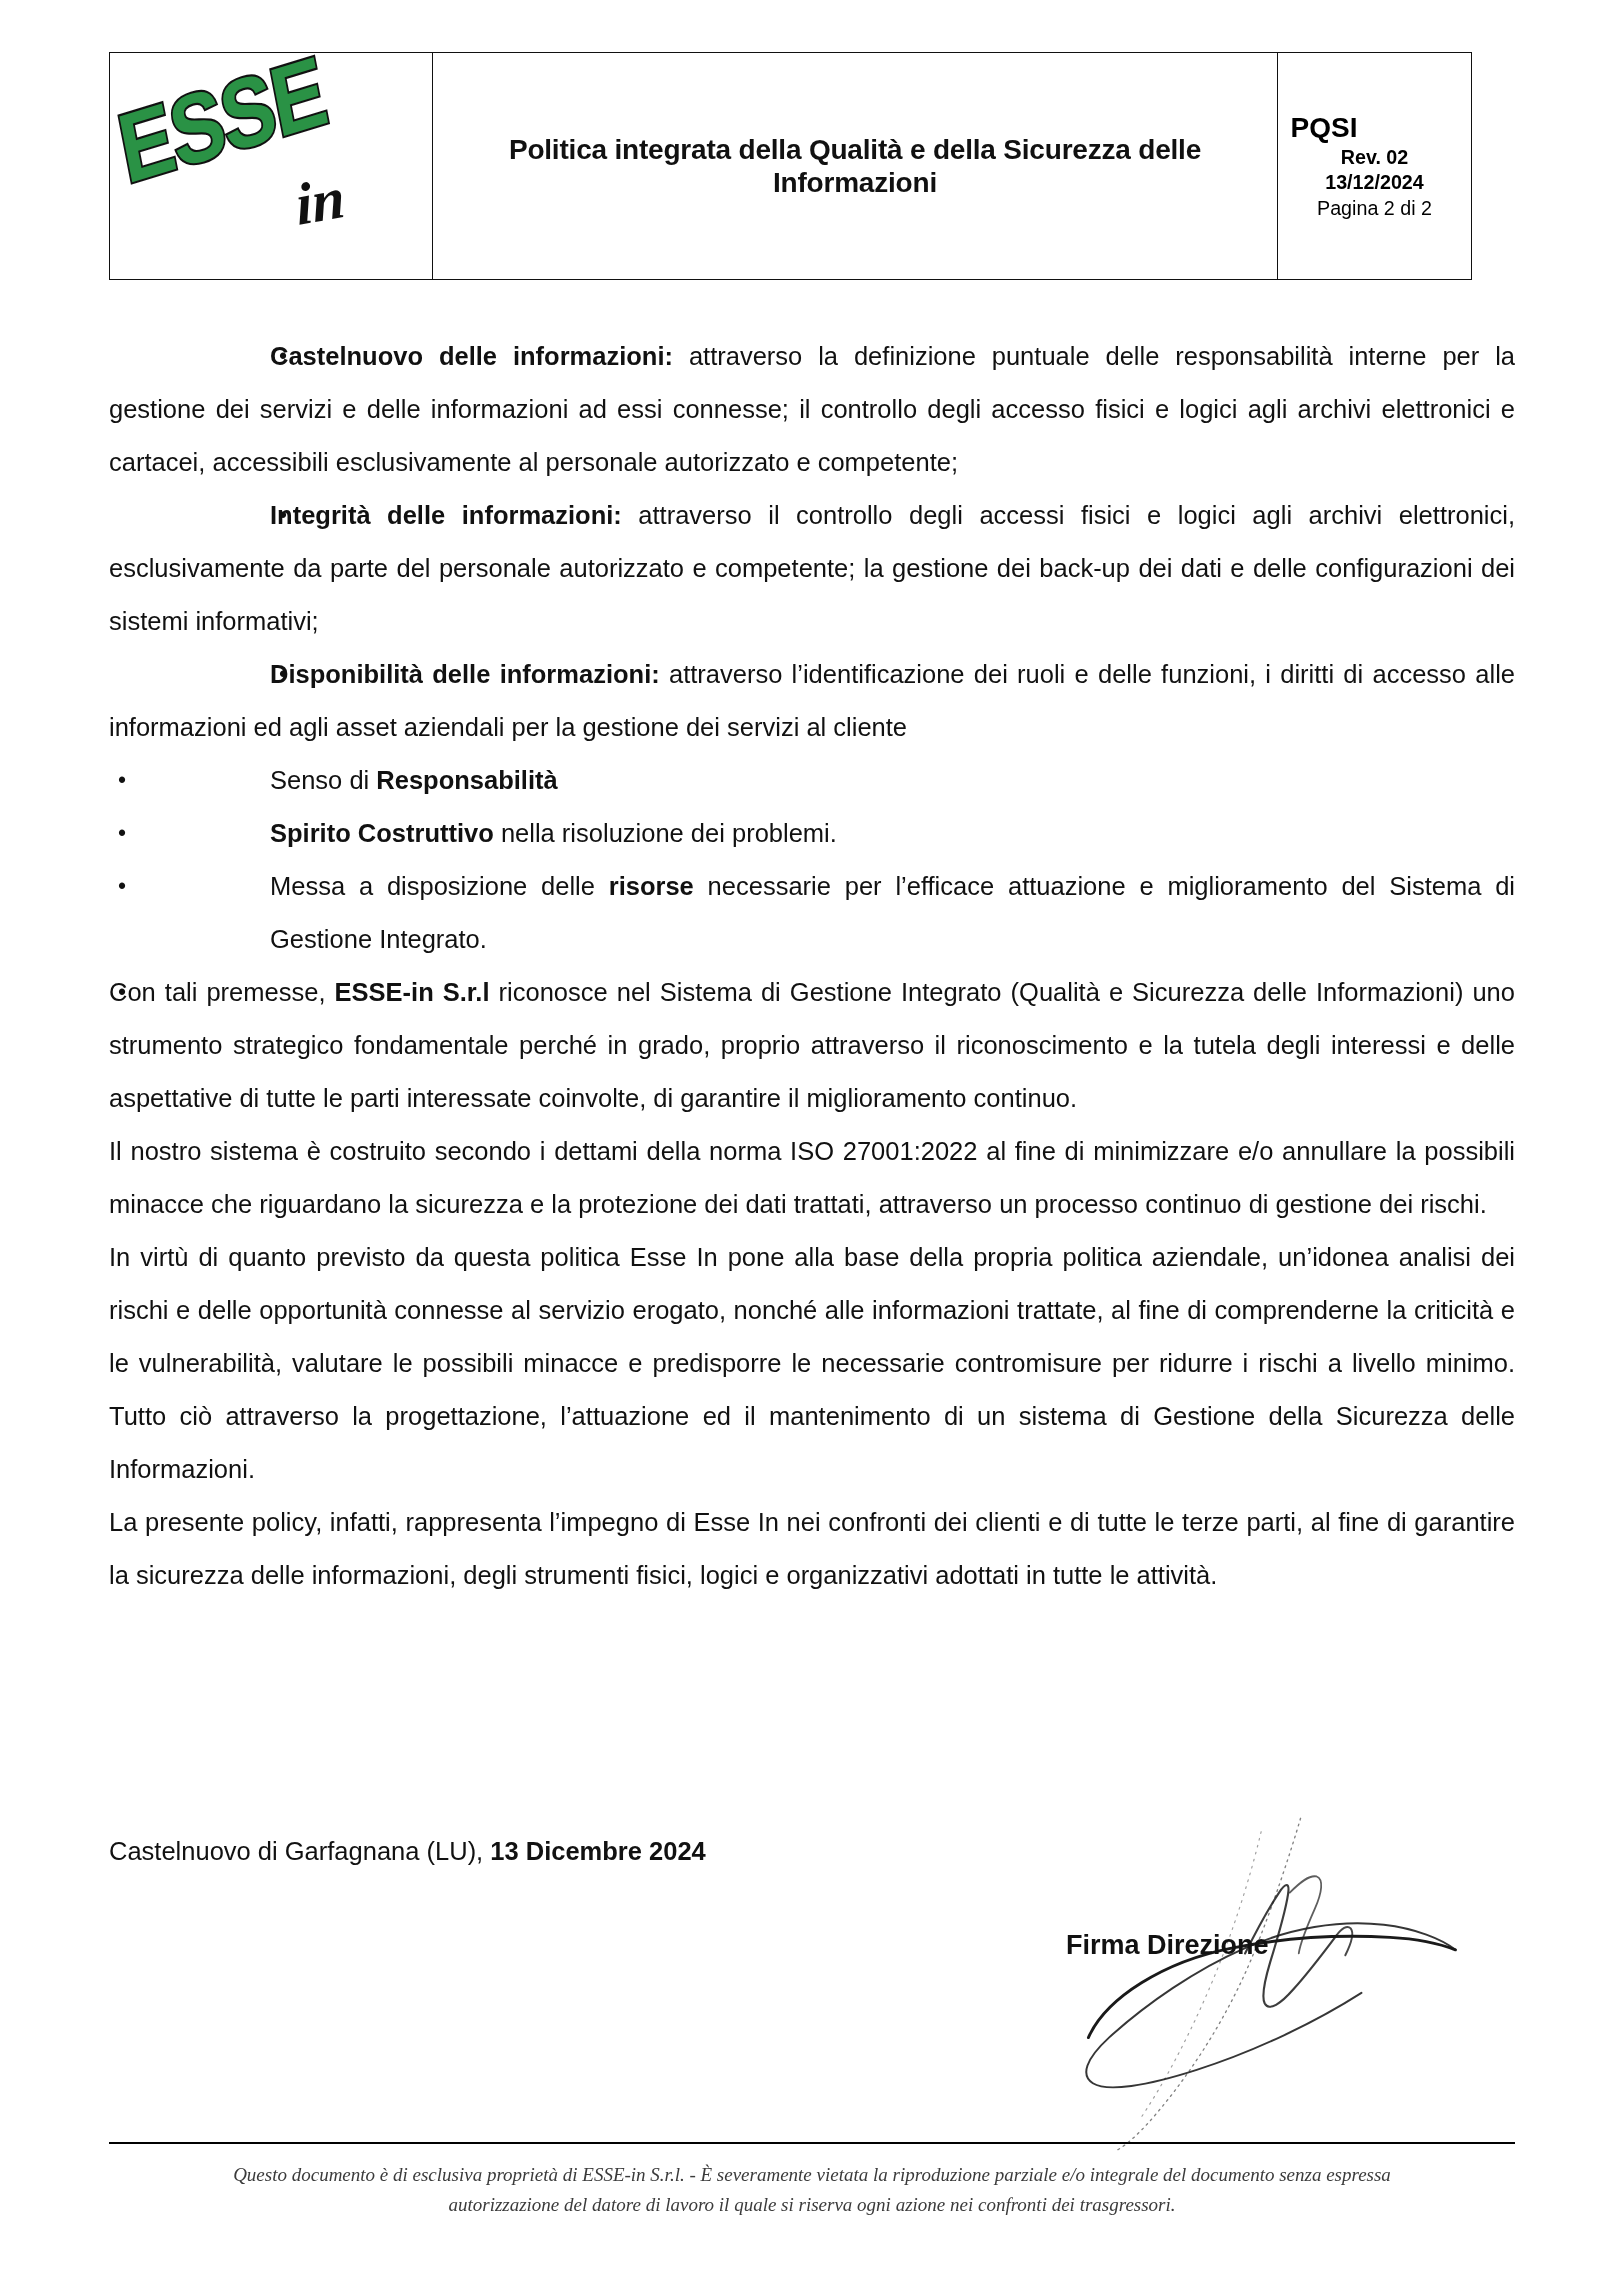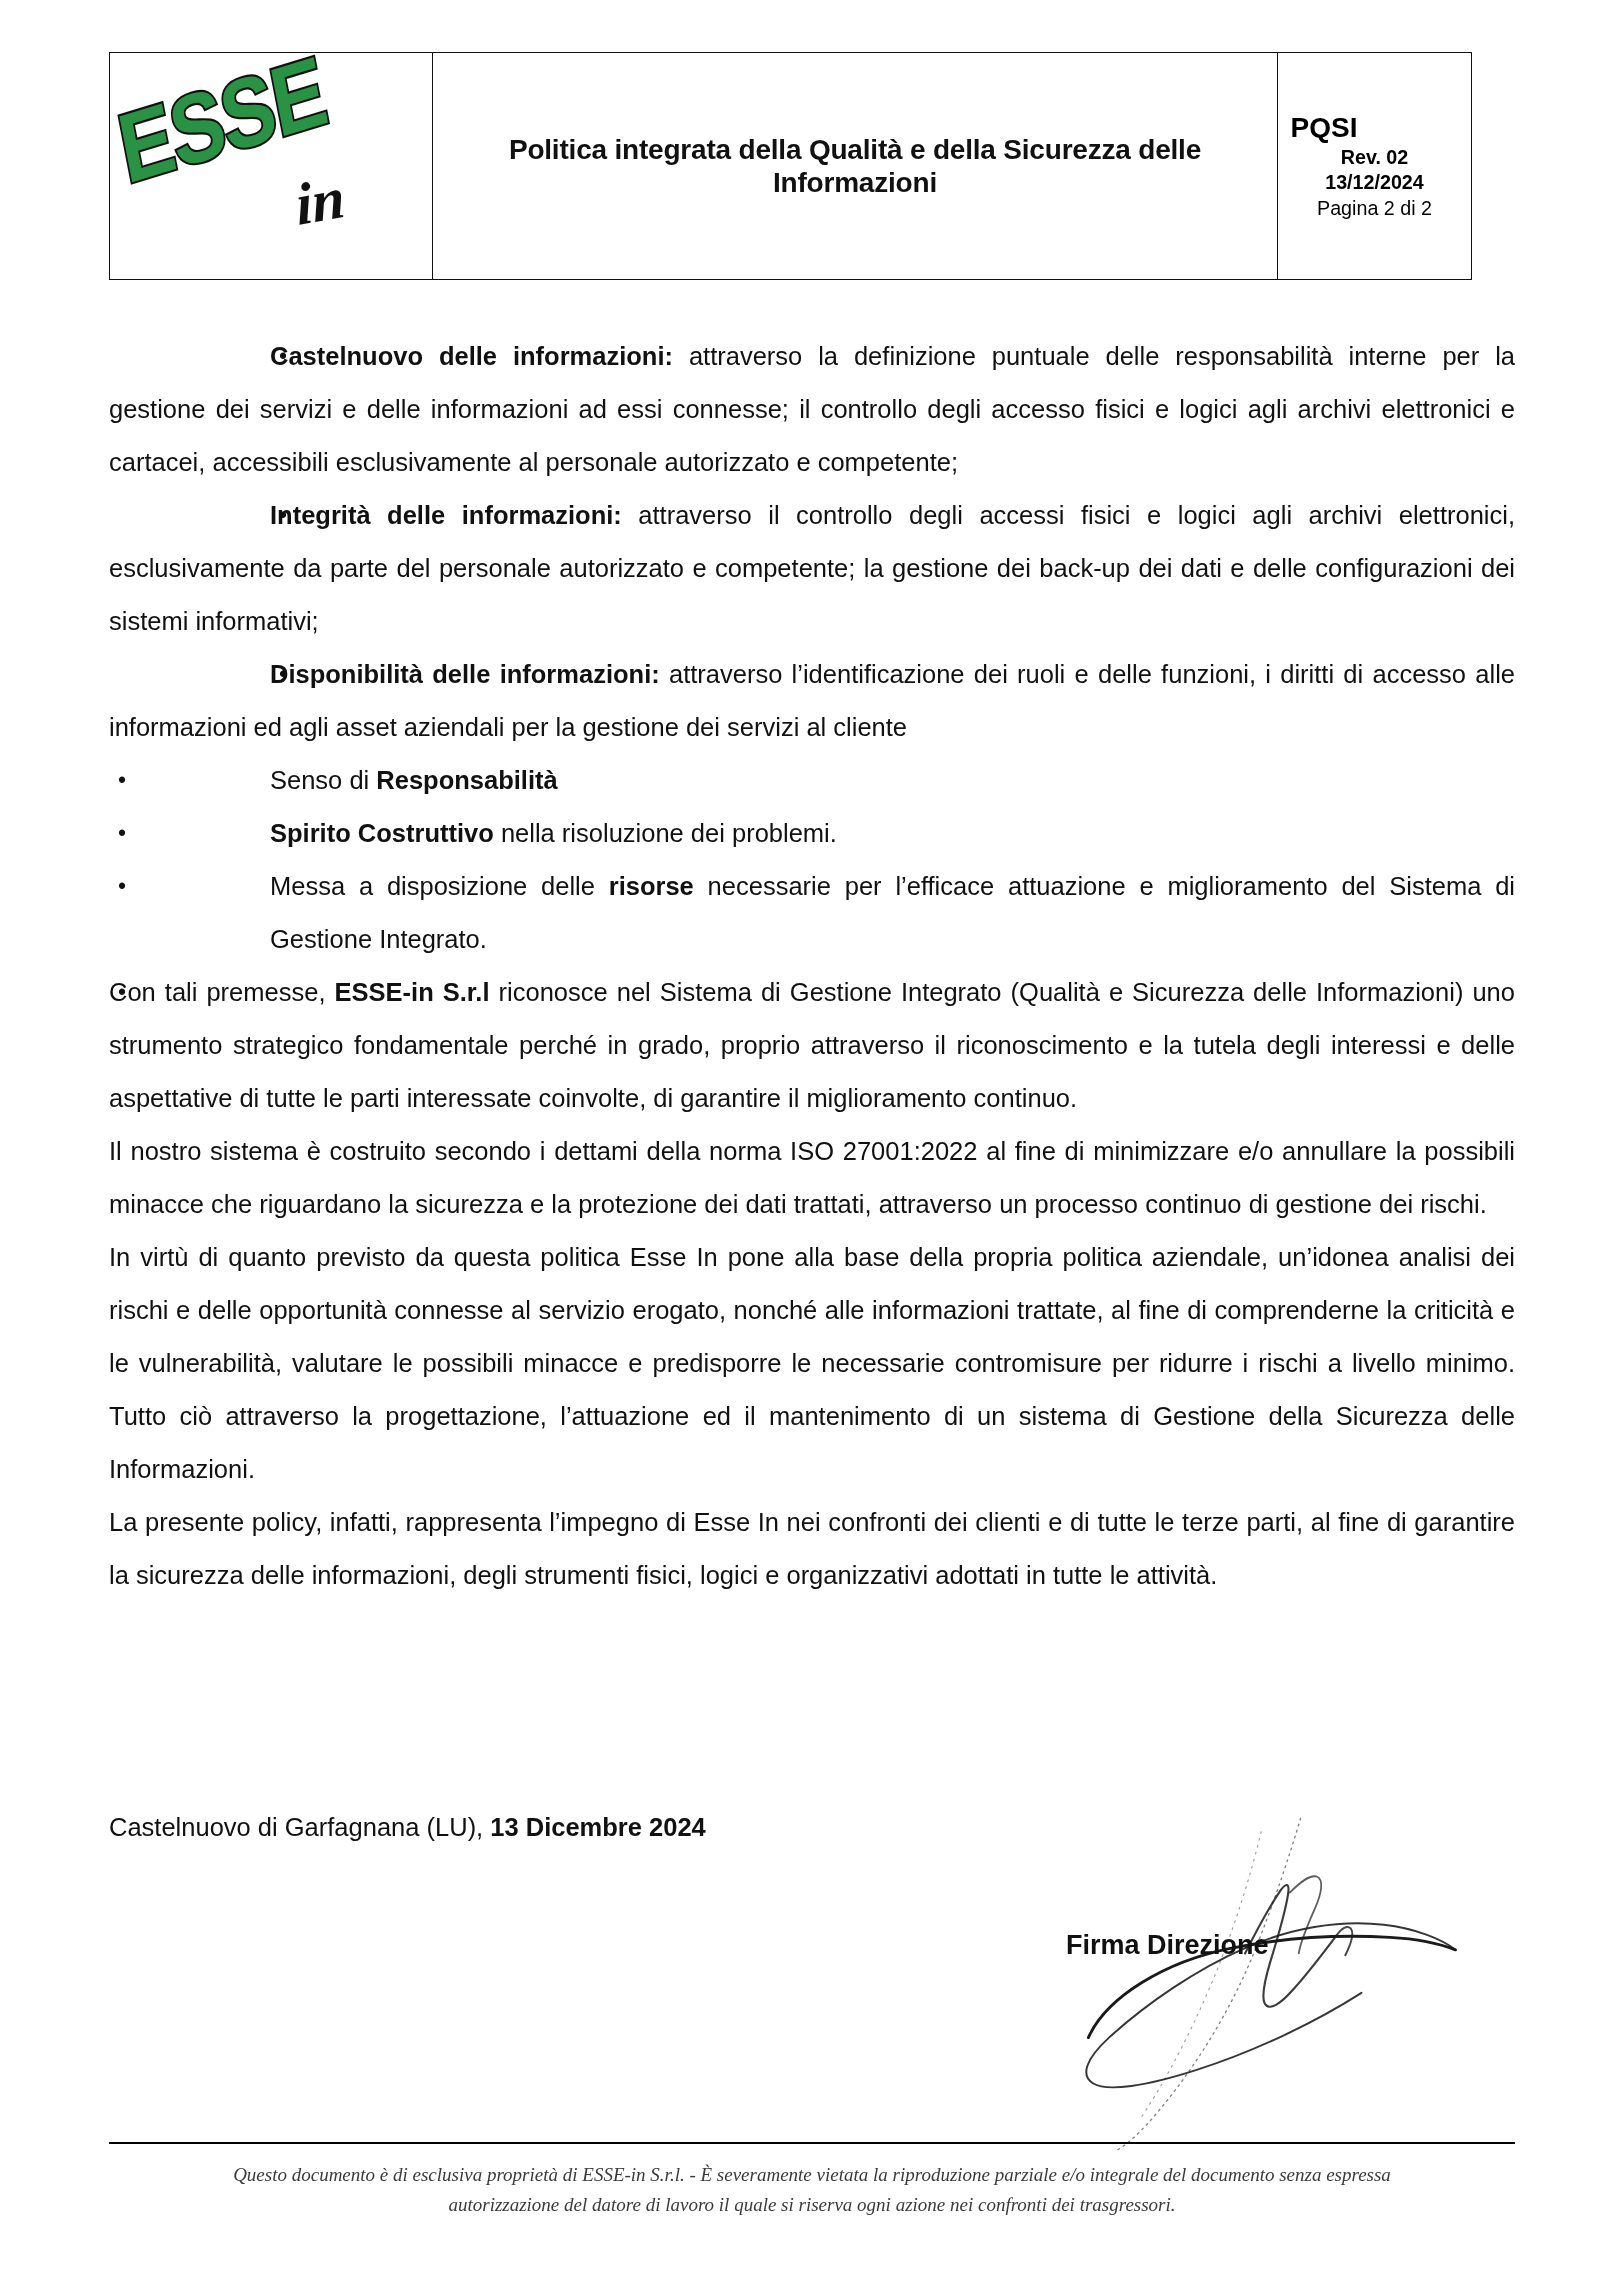--- a/index.html
+++ b/index.html
@@ -182,21 +182,21 @@
   .sign-row {
     position: absolute;
     left: 109px;
     top: 1809px;
     width: 1406px;
     height: 296px;
   }
   .sign-place {
     position: absolute;
     left: 0;
-    top: 4px;
+    top: 28px;
     font-family: "Liberation Sans", sans-serif;
     font-size: 25.5px;
     color: #111111;
     white-space: nowrap;
   }
   .sign-label {
     position: absolute;
     left: 1066px;
     top: 1930px;
     font-family: "Liberation Sans", sans-serif;

